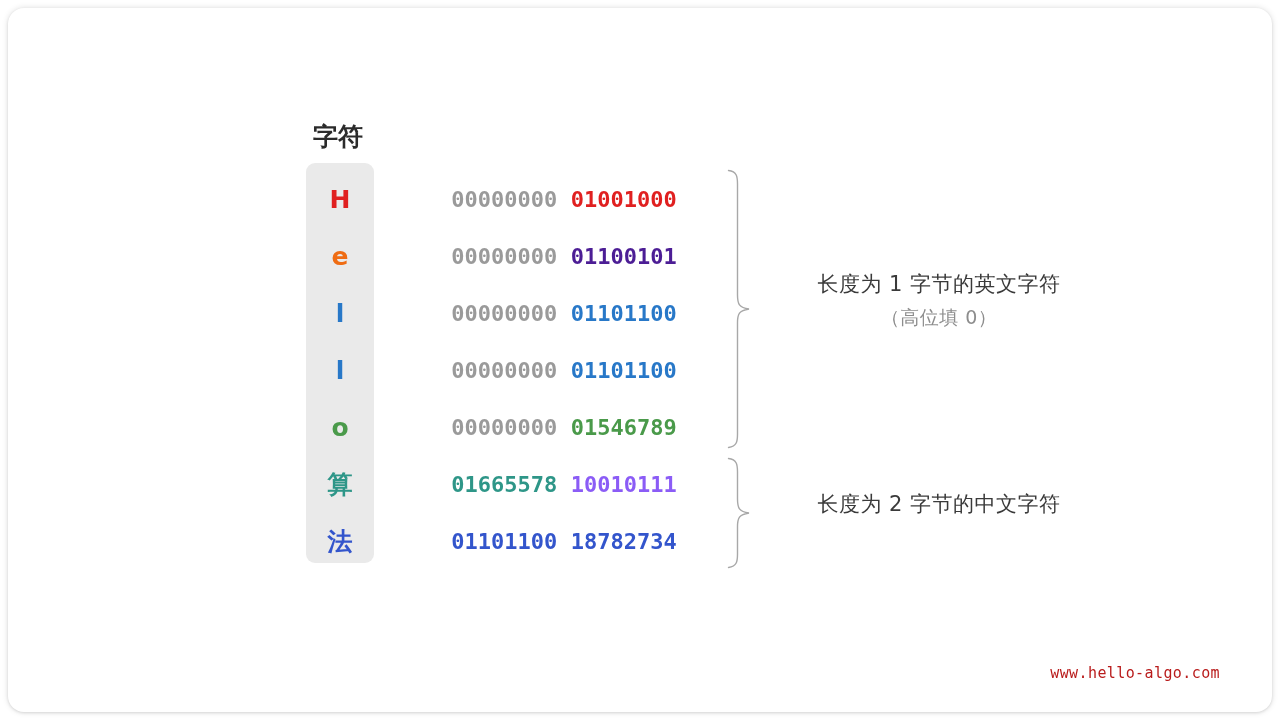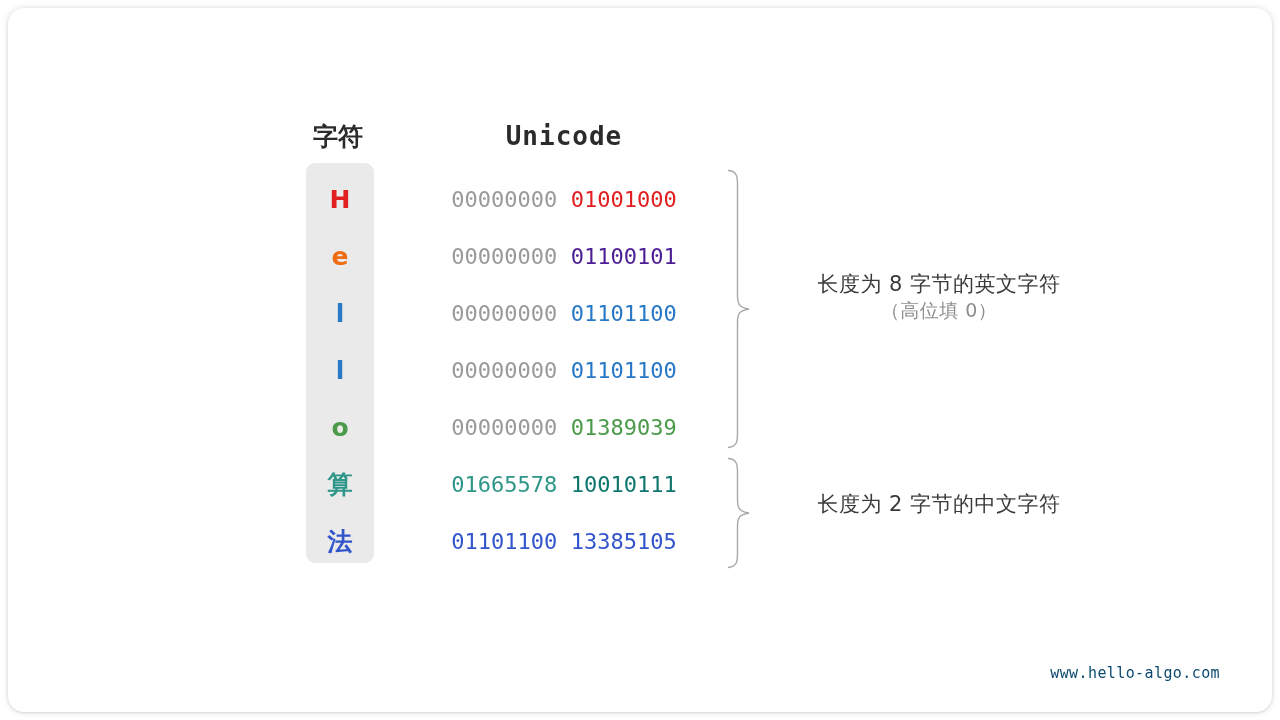--- a/index.html
+++ b/index.html
@@ -82,21 +82,21 @@
     font-family: "DejaVu Sans", "Liberation Sans", sans-serif;
   }
   .cell-bits {
     position: absolute;
     left: 416px;
     width: 280px;
     height: 57px;
     line-height: 57px;
     text-align: center;
     font-size: 22px;
-    font-weight: normal;
+    font-weight: bold;
     font-family: "DejaVu Sans Mono", "Liberation Mono", monospace;
     white-space: nowrap;
   }
   .byte-hi { color: #9a9a9a; }
   .byte-sep { display: inline-block; width: 0.62em; }
 
   
   .brace-svg {
     position: absolute;
     overflow: visible;
@@ -118,82 +118,82 @@
   }
   .annotation .main {
     display: block;
     font-size: 21px;
     letter-spacing: 0.5px;
   }
   .annotation .sub {
     display: block;
     font-size: 19px;
     color: #8d8d8d;
+    margin-top: 7px;
     letter-spacing: 0.5px;
   }
   #annotation-ascii {
     left: 756px;
     top: 262px;
     width: 350px;
   }
   #annotation-cjk {
     left: 756px;
     top: 482px;
     width: 350px;
   }
 
   
   #watermark {
     position: absolute;
     right: 52px;
     bottom: 30px;
     font-size: 15px;
-    color: #0c4a6e;
+    color: #b91c1c;
     font-family: "DejaVu Sans Mono", "Liberation Mono", monospace;
     letter-spacing: 0.4px;
   }
 </style>
 </head>
 <body>
 
 <div id="card">
   <div id="stage">
 
     <div class="col-header" id="header-char">字符</div>
-    <div class="col-header" id="header-unicode">Unicode</div>
 
     <div id="char-panel"></div>
 
     <div id="rows-container">
         <div class="cell-char" style="top: 163px; color: rgb(224, 32, 32);">H</div>
         <div class="cell-bits" style="top: 163px;"><span class="byte-hi" style="color: rgb(154, 154, 154);">00000000</span><span class="byte-sep"></span><span class="byte-lo" style="color: rgb(224, 32, 32);">01001000</span></div>
         <div class="cell-char" style="top: 220px; color: rgb(239, 108, 19);">e</div>
         <div class="cell-bits" style="top: 220px;"><span class="byte-hi" style="color: rgb(154, 154, 154);">00000000</span><span class="byte-sep"></span><span class="byte-lo" style="color: #4c1d95;">01100101</span></div>
         <div class="cell-char" style="top: 277px; color: rgb(40, 120, 200);">l</div>
         <div class="cell-bits" style="top: 277px;"><span class="byte-hi" style="color: rgb(154, 154, 154);">00000000</span><span class="byte-sep"></span><span class="byte-lo" style="color: rgb(40, 120, 200);">01101100</span></div>
         <div class="cell-char" style="top: 334px; color: rgb(40, 120, 200);">l</div>
         <div class="cell-bits" style="top: 334px;"><span class="byte-hi" style="color: rgb(154, 154, 154);">00000000</span><span class="byte-sep"></span><span class="byte-lo" style="color: rgb(40, 120, 200);">01101100</span></div>
         <div class="cell-char" style="top: 391px; color: rgb(74, 154, 74);">o</div>
-        <div class="cell-bits" style="top: 391px;"><span class="byte-hi" style="color: rgb(154, 154, 154);">00000000</span><span class="byte-sep"></span><span class="byte-lo" style="color: rgb(74, 154, 74);">01389039</span></div>
+        <div class="cell-bits" style="top: 391px;"><span class="byte-hi" style="color: rgb(154, 154, 154);">00000000</span><span class="byte-sep"></span><span class="byte-lo" style="color: rgb(74, 154, 74);">01546789</span></div>
         <div class="cell-char" style="top: 448px; color: rgb(46, 150, 136);">算</div>
-        <div class="cell-bits" style="top: 448px;"><span class="byte-hi" style="color: rgb(46, 150, 136);">01665578</span><span class="byte-sep"></span><span class="byte-lo" style="color: #0f766e; text-align: center;">10010111</span></div>
+        <div class="cell-bits" style="top: 448px;"><span class="byte-hi" style="color: rgb(46, 150, 136);">01665578</span><span class="byte-sep"></span><span class="byte-lo" style="color: #8b5cf6; text-align: center;">10010111</span></div>
         <div class="cell-char" style="top: 505px; color: rgb(51, 85, 204);">法</div>
-        <div class="cell-bits" style="top: 505px;"><span class="byte-hi" style="color: rgb(51, 85, 204);">01101100</span><span class="byte-sep"></span><span class="byte-lo" style="color: rgb(51, 85, 204);">13385105</span></div>
+        <div class="cell-bits" style="top: 505px;"><span class="byte-hi" style="color: rgb(51, 85, 204);">01101100</span><span class="byte-sep"></span><span class="byte-lo" style="color: rgb(51, 85, 204);">18782734</span></div>
       </div>
 
     <svg class="brace-svg" id="brace-ascii" style="left:718px; top:160px;" width="26" height="282" viewBox="0 0 26 282">
       <path class="brace-path" d="M 2.5 2.5 C 11 3.5 11.5 9 11.5 16 L 11.5 127 C 11.5 136 13 139.5 23 141 C 13 142.5 11.5 146 11.5 155 L 11.5 266 C 11.5 273 11 278.5 2.5 279.5"></path>
     </svg>
 
     <svg class="brace-svg" id="brace-cjk" style="left:718px; top:448px;" width="26" height="114" viewBox="0 0 26 114">
       <path class="brace-path" d="M 2.5 2.5 C 11 3.5 11.5 9 11.5 16 L 11.5 43 C 11.5 52 13 55.5 23 57 C 13 58.5 11.5 62 11.5 71 L 11.5 98 C 11.5 105 11 110.5 2.5 111.5"></path>
     </svg>
 
     <div class="annotation" id="annotation-ascii">
-      <span class="main">长度为 8 字节的英文字符</span>
+      <span class="main">长度为 1 字节的英文字符</span>
       <span class="sub">（高位填 0）</span>
     </div>
 
     <div class="annotation" id="annotation-cjk">
       <span class="main">长度为 2 字节的中文字符</span>
     </div>
 
     <div id="watermark">www.hello-algo.com</div>
 
   </div>

